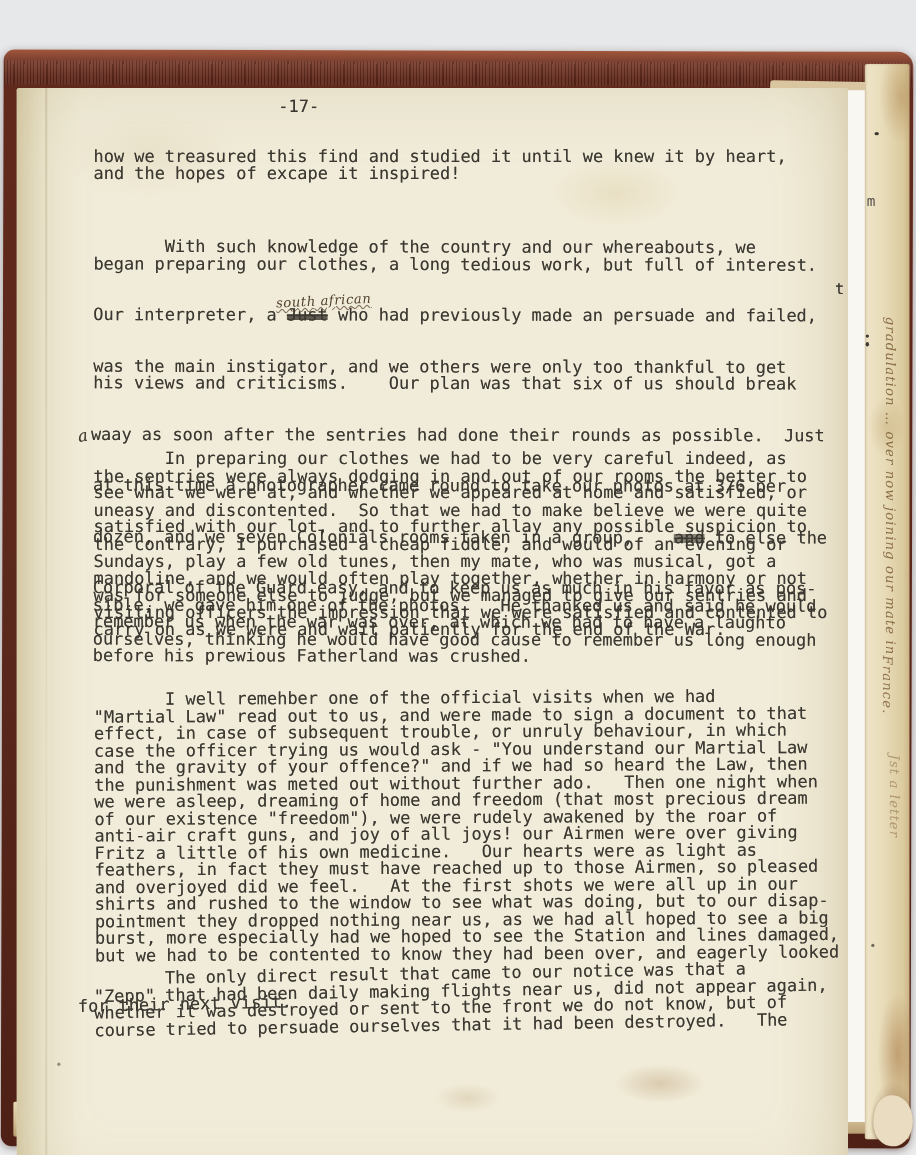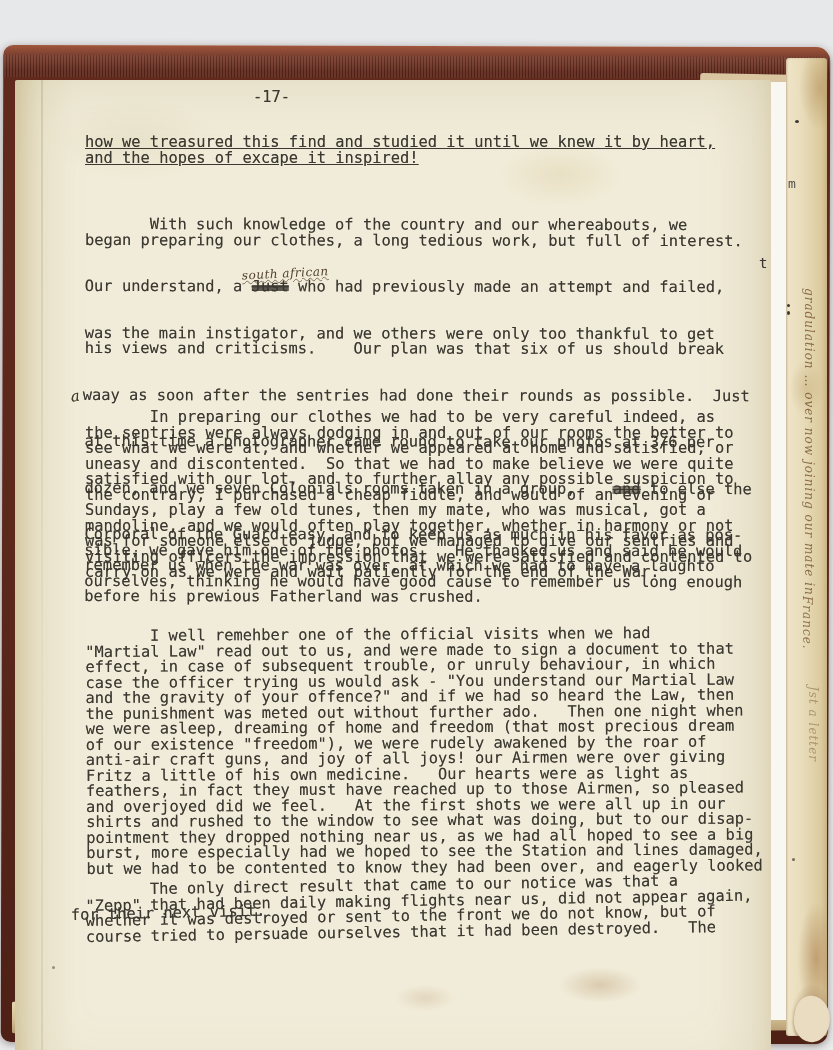--- a/index.html
+++ b/index.html
@@ -59,21 +59,21 @@
           linear-gradient(90deg,#dfd5b4 0,#ece6cf 26px,#f1ecd9 60px,#f1ecd9 92%,#ece5cf 100%),
           #f0ebd7;
         border-radius:2px 3px 3px 2px;
         box-shadow:inset 0 0 70px rgba(165,145,95,.22), inset 0 -14px 20px rgba(170,150,100,.18);}
   .page::before{content:"";position:absolute;left:26px;top:0;width:2px;height:100%;
         background:linear-gradient(180deg,rgba(150,130,85,.25),rgba(150,130,85,.05) 60%,rgba(150,130,85,.2));}
   .pageno{position:absolute;left:238px;top:10px;}
   .typed, .pageno{font-size:15.4px;line-height:15.5px;color:#3b3831;
         text-shadow:0 0 .6px rgba(59,56,49,.55);white-space:pre;}
   .para{position:absolute;left:70px;}
-  .p1{top:55px;text-decoration:underline;}
+  .p1{top:55px;}
   .p2{top:106px;transform:rotate(.1deg);transform-origin:0 0;}
   .p3{top:330px;}
   .p4{top:518px;transform:rotate(-.3deg);transform-origin:0 0;}
   .p5{top:803px;transform:rotate(-.9deg);transform-origin:0 0;}
   .chunk,.line{white-space:pre;}
   .xout{position:relative;display:inline-block;
         background:linear-gradient(transparent 38%,rgba(58,54,46,.8) 38%,rgba(58,54,46,.8) 72%,transparent 72%);
         text-decoration:line-through;}
   .xout2{display:inline-block;text-decoration:line-through;
         background:linear-gradient(transparent 25%,rgba(58,54,46,.6) 25%,rgba(58,54,46,.6) 80%,transparent 80%);margin-left:28px;}
@@ -111,21 +111,21 @@
 
   <div class="page">
     <div class="pageno">-17-</div>
 
     <div class="para p1 typed">how we treasured this find and studied it until we knew it by heart,
 and the hopes of excape it inspired!</div>
 
     <div class="para p2 typed">
       <div class="chunk">       With such knowledge of the country and our whereabouts, we
 began preparing our clothes, a long tedious work, but full of interest.</div>
-      <div class="line"><span>Our understand, a </span><span class="xout"><span>Just</span><span class="hand-note">south african</span></span><span> who had previously made an attempt and failed,</span></div>
+      <div class="line"><span>Our interpreter, a </span><span class="xout"><span>Just</span><span class="hand-note">south african</span></span><span> who had previously made an persuade and failed,</span></div>
       <div class="chunk">was the main instigator, and we others were only too thankful to get
 his views and criticisms.    Our plan was that six of us should break</div>
       <div class="line il"><span class="hand-a">a</span><span>waay as soon after the sentries had done their rounds as possible.  Just</span></div>
       <div class="line">at this time a photographer came round to take our photos at 3/6 per</div>
       <div class="line"><span>dozen, and we seven Colonials rooms taken in a group, </span><span class="xout2">and</span><span> to else the</span></div>
       <div class="chunk">Corporal of the Guard easy, and to keep us as much in his favor as pos-
 sible, we gave him one of the photos.   He thanked us and said he would
 remember us when the war was over, at which we had to have a laughto
 ourselves, thinking he would have good cause to remember us long enough
 before his prewious Fatherland was crushed.</div>

